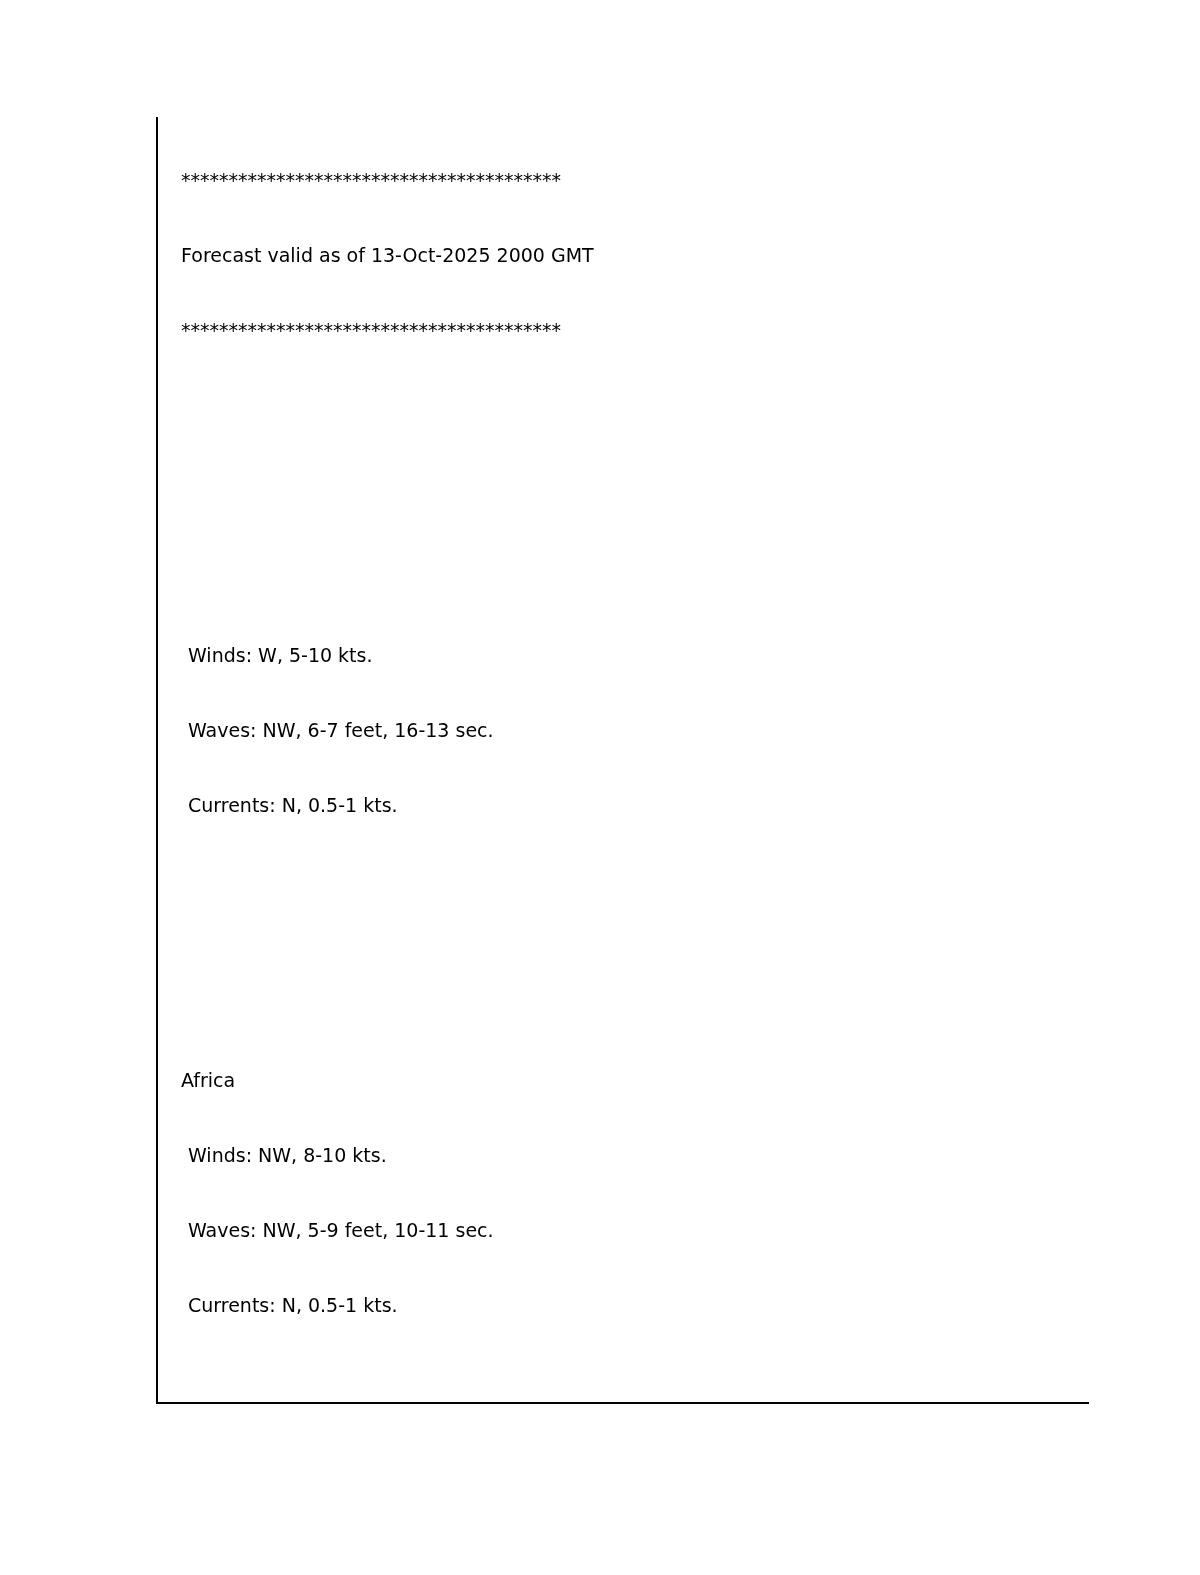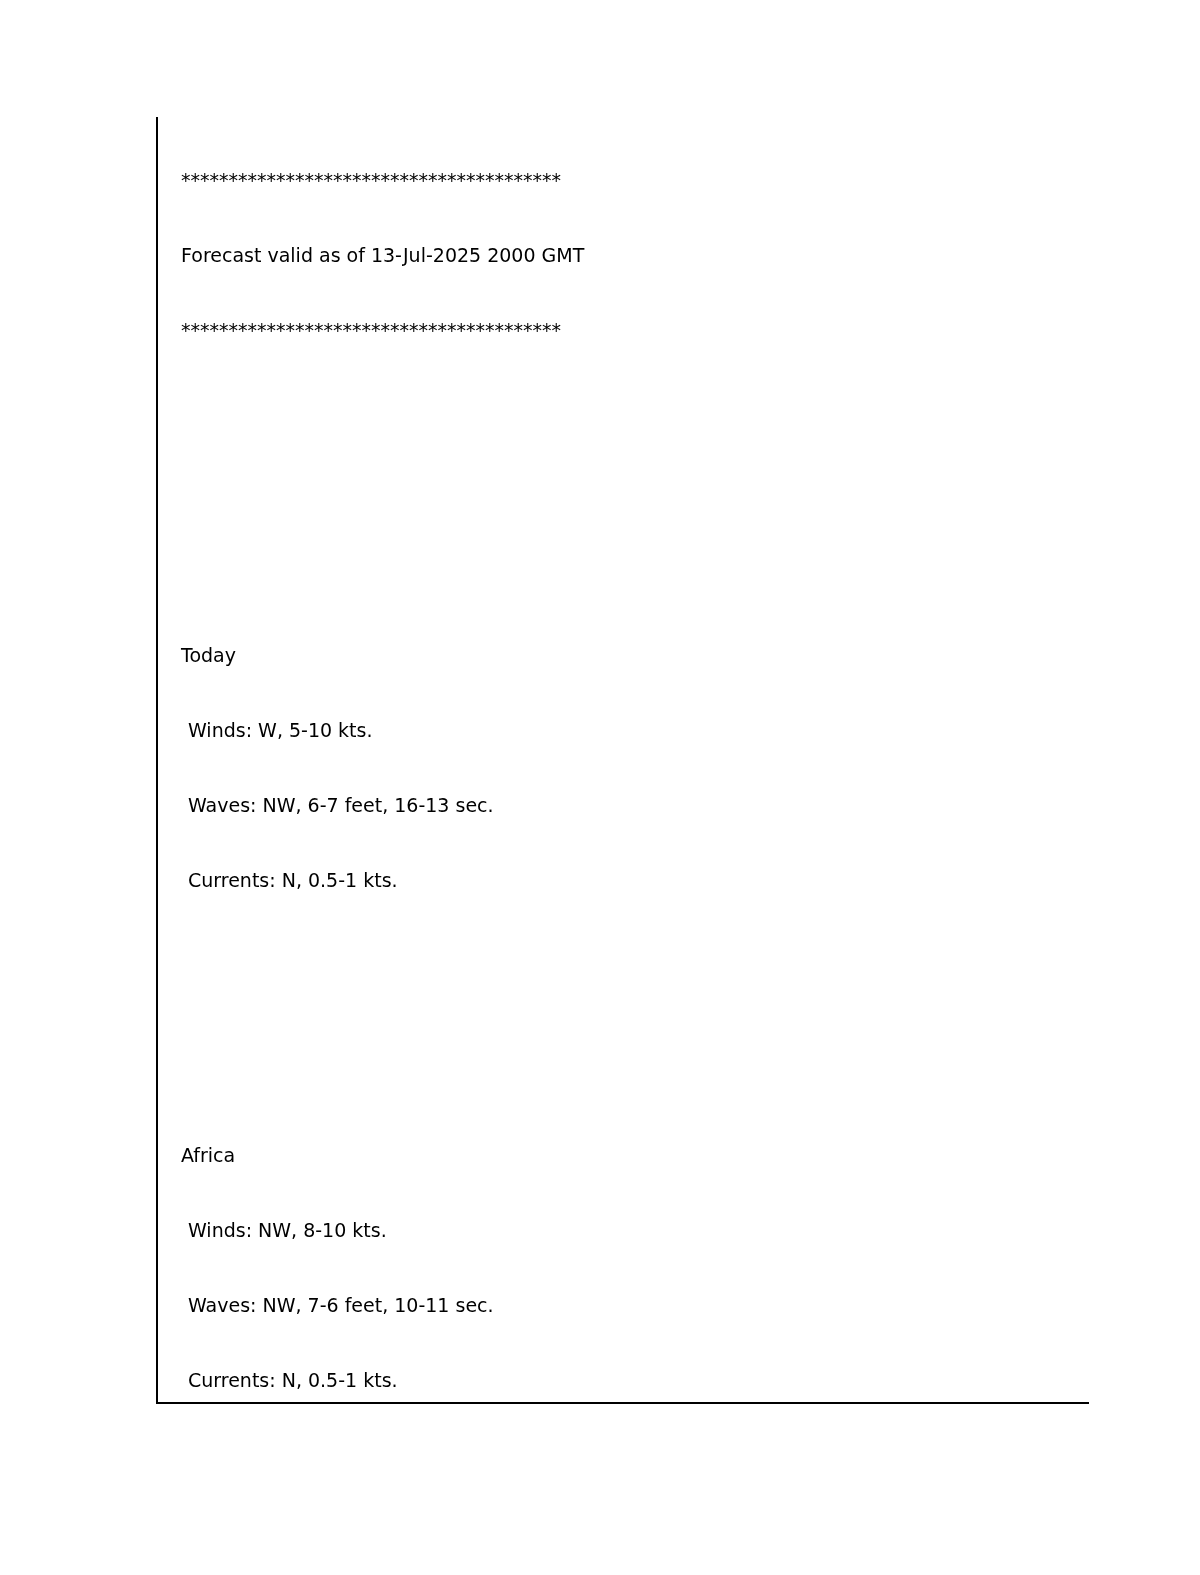--- a/index.html
+++ b/index.html
@@ -44,37 +44,36 @@
     height: 25px;
   }
 </style>
 </head>
 <body>
 
 <div class="page">
   <div class="border-box"></div>
   <div class="text-flow">
     <div class="line">****************************************</div>
-    <div class="line">Forecast valid as of 13-Jul-2025 2000 GMT</div>
+    <div class="line">Forecast valid as of 13-Oct-2025 2000 GMT</div>
     <div class="line">****************************************</div>
     <div class="line blank"></div>
     <div class="line blank"></div>
     <div id="sections">
   <div class="section">
-    <div class="line heading">Today</div>
     <div class="line indent">Winds: W, 5-10 kts.</div>
     <div class="line indent">Waves: NW, 6-7 feet, 16-13 sec.</div>
     <div class="line indent">Currents: N, 0.5-1 kts.</div>
     <div class="line blank"></div>
   </div>
 
   <div class="section">
     <div class="line heading">Africa</div>
     <div class="line indent">Winds: NW, 8-10 kts.</div>
-    <div class="line indent">Waves: NW, 7-6 feet, 10-11 sec.</div>
+    <div class="line indent">Waves: NW, 5-9 feet, 10-11 sec.</div>
     <div class="line indent">Currents: N, 0.5-1 kts.</div>
     
   </div>
 
   
 
   
 
   
 

